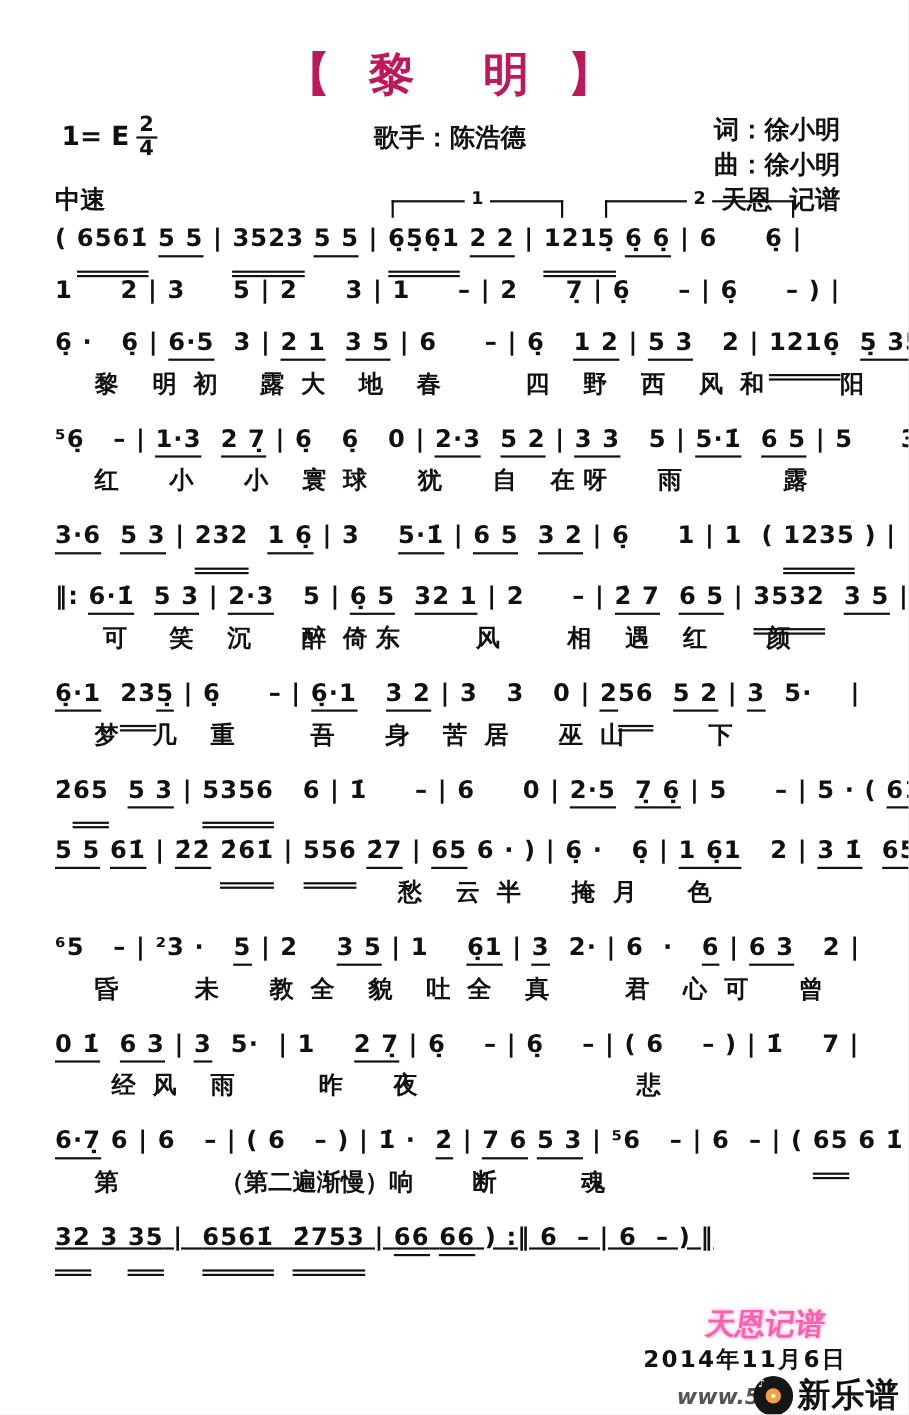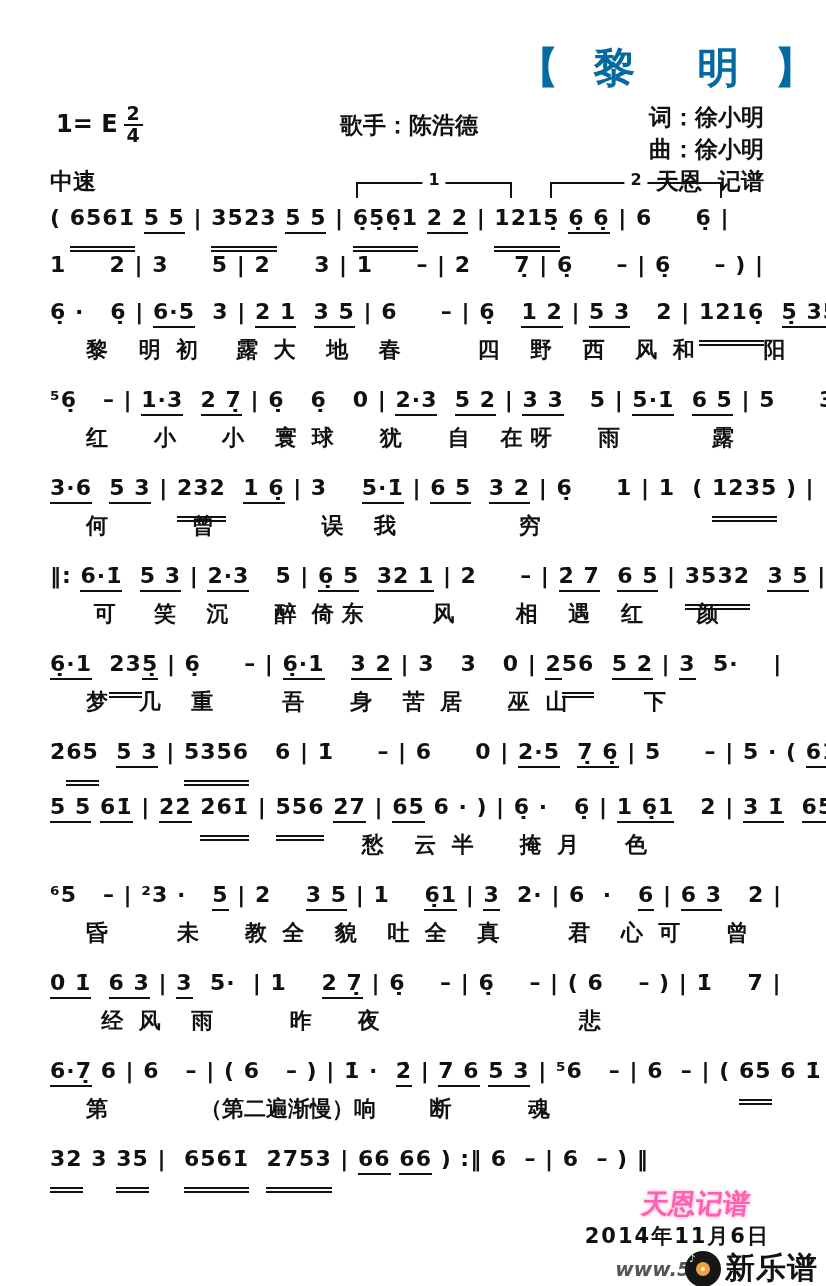--- a/index.html
+++ b/index.html
@@ -21,21 +21,21 @@
   .credit.trn{top:166px;}
   .tempo{position:absolute;top:166px;left:50px;font-size:23px;font-weight:bold;}
   
   .score{position:absolute;top:198px;left:50px;right:26px;}
   .system{margin-bottom:15px;}
   .system.intro{margin-bottom:7px;}
   .notation{font-weight:bold;font-size:22px;line-height:40px;white-space:pre;letter-spacing:1px;}
   .notation .u1{border-bottom:2px solid #111;padding-bottom:2px;}
   .notation .u2{border-bottom:6px double #111;padding-bottom:16px;}
   .lyrics{font-size:22px;font-weight:bold;line-height:30px;white-space:pre;margin-top:3px;margin-left:36px;}
-  .last .notation{position:relative;}
+  .last .notation{position:relative;text-decoration:underline;}
   .volta{position:absolute;top:-16px;height:14px;border-top:2px solid #111;
          border-left:2px solid #111;border-right:2px solid #111;}
   .volta .vlabel{position:absolute;top:-12px;left:50%;transform:translateX(-50%);
                  background:#fff;padding:0 6px;font-size:16px;font-weight:bold;line-height:16px;}
   .v1{left:306px;width:152px;}
   .v2{left:500px;width:168px;}
   
   .watermark{position:absolute;top:1186px;right:76px;font-size:27px;font-weight:bold;
              color:#ff5fae;transform:skewX(-8deg);
              text-shadow:1px 1px 3px #ffc3de,-1px -1px 3px #ffc3de;}
@@ -49,21 +49,21 @@
   .vinyl .hole{position:absolute;top:16px;left:16px;width:4px;height:4px;border-radius:50%;background:#fff;}
   .vinyl .note{position:absolute;top:2px;left:4px;color:#fff;font-size:10px;}
   .sitename{font-size:30px;font-weight:bold;color:#111;letter-spacing:1px;margin-left:4px;}
 </style>
 </head>
 <body>
 
 <div class="page">
 
   <div class="header">
-    <div class="title" style="color: #0369a1; text-align: right;">【 黎　明 】</div>
+    <div class="title" style="color: #be185d;">【 黎　明 】</div>
     <div class="keysig"><span>1= E</span><span class="meter"><span class="num">2</span><span class="den">4</span></span></div>
     <div class="singer">歌手：陈浩德</div>
     <div class="credit lyr">词：徐小明</div>
     <div class="credit cmp">曲：徐小明</div>
     <div class="credit trn">天恩  记谱</div>
     <div class="tempo">中速</div>
   </div>
 
   <div class="score">
     <div class="system intro">
@@ -75,21 +75,20 @@
     <div class="system">
       <div class="notation">6̣ ·   6̣ | <span class="u1">6·5</span>  3 | <span class="u1">2 1</span>  <span class="u1">3 5</span> | 6     – | 6̣   <span class="u1">1 2</span> | <span class="u1">5 3</span>   2 | <span class="u2">1216̣</span>  <span class="u1">5̣ 35̣</span> |</div>
       <div class="lyrics">黎    明  初     露  大    地    春          四    野    西    风  和         阳</div>
     </div>
     <div class="system">
       <div class="notation">⁵6̣   – | <span class="u1">1·3</span>  <span class="u1">2 7̣</span> | 6̣   6̣   0 | <span class="u1">2·3</span>  <span class="u1">5 2</span> | <span class="u1">3 3</span>   5 | <span class="u1">5·1̇</span>  <span class="u1">6 5</span> | 5     3 |</div>
       <div class="lyrics">红      小      小    寰  球      犹      自    在 呀      雨            露</div>
     </div>
     <div class="system">
       <div class="notation"><span class="u1">3·6</span>  <span class="u1">5 3</span> | <span class="u2">232</span>  <span class="u1">1 6̣</span> | 3    <span class="u1">5·1̇</span> | <span class="u1">6 5</span>  <span class="u1">3 2</span> | 6̣     1 | 1  ( <span class="u2">1235</span> ) |</div>
-      <div class="lyrics">何           曾              误    我                穷</div>
     </div>
     <div class="system">
       <div class="notation">‖: <span class="u1">6·1̇</span>  <span class="u1">5 3</span> | <span class="u1">2·3</span>   5 | <span class="u1">6̣ 5</span>  <span class="u1">32 1</span> | 2     – | <span class="u1">2̇ 7</span>  <span class="u1">6 5</span> | <span class="u2">3532</span>  <span class="u1">3 5</span> |</div>
       <div class="lyrics"> 可     笑    沉      醉  倚 东         风        相    遇    红       颜</div>
     </div>
     <div class="system">
       <div class="notation"><span class="u1">6̣·1</span>  <span class="u2">23</span><span class="u1">5̣</span> | 6̣     – | <span class="u1">6̣·1</span>   <span class="u1">3 2</span> | 3   3   0 | <span class="u1">2</span><span class="u2">56</span>  <span class="u1">5 2</span> | <span class="u1">3</span>  5·    |</div>
       <div class="lyrics">梦    几    重         吾      身    苦  居      巫  山          下</div>
     </div>
     <div class="system">

